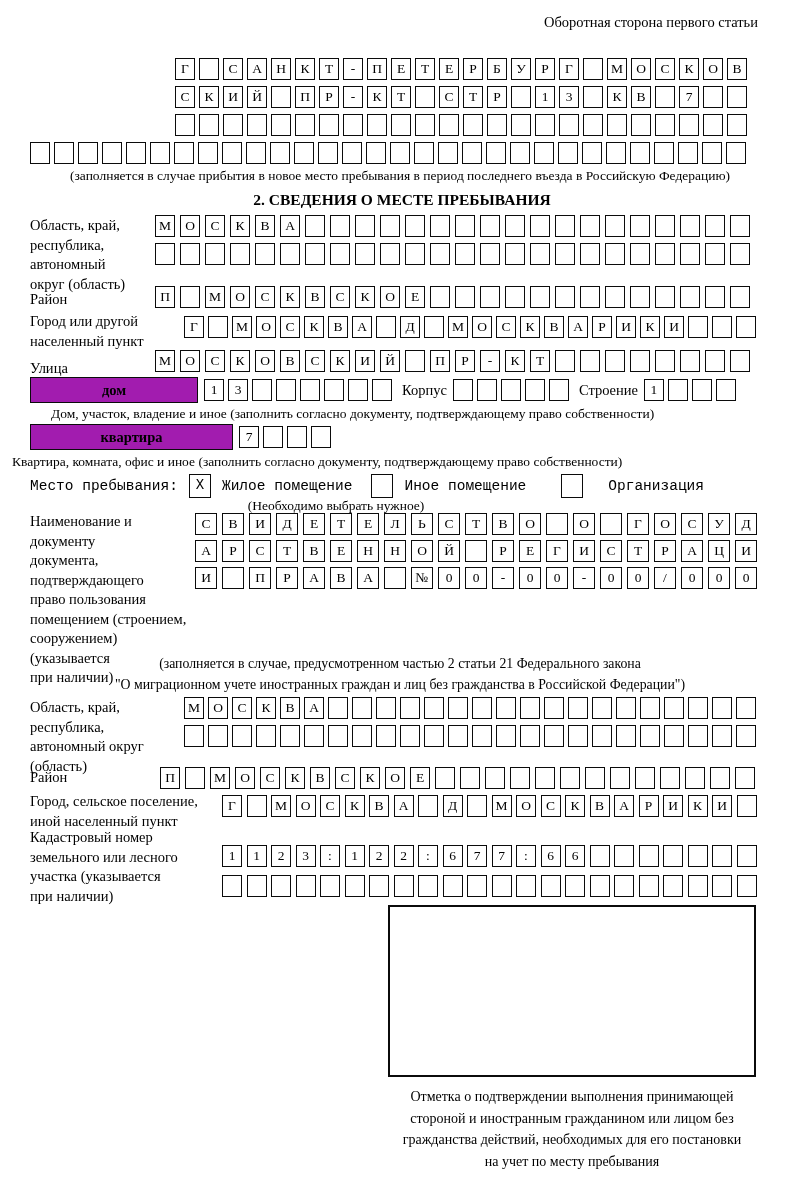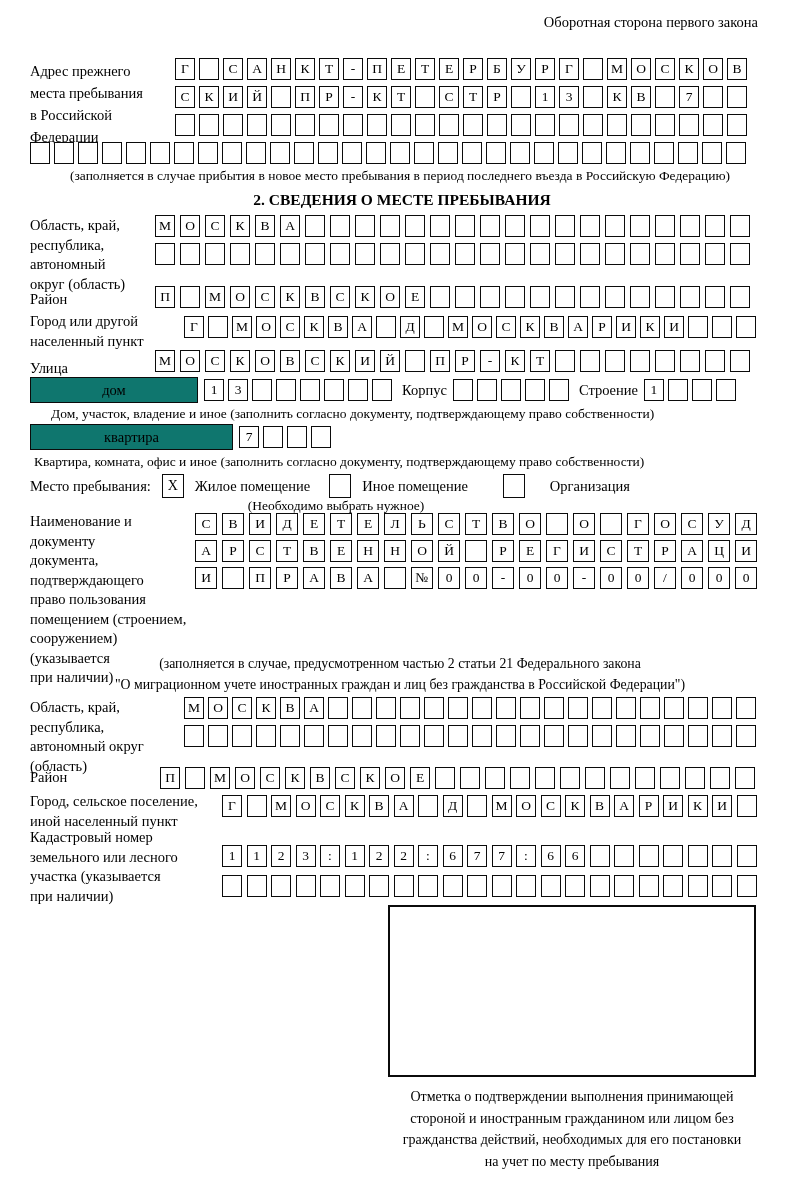--- a/index.html
+++ b/index.html
@@ -14,39 +14,35 @@
   .rows .cellrow{margin-bottom:6px;}
   .cell{box-sizing:border-box;flex:none;width:20px;height:22px;border:1.7px solid #0b0b0b;
         margin-right:4px;text-align:center;font-size:13.5px;line-height:19px;background:#fff;}
   .sp25 .cell{margin-right:5px;}
   .sp245 .cell{margin-right:4.5px;}
   .doc-rows .cellrow{margin-bottom:5px;}
   .doc-rows .cell{width:22px;margin-right:5px;}
   .kad-rows .cellrow{margin-bottom:8px;}
   .hrow{position:absolute;display:flex;align-items:center;gap:6px;}
   .widebox{box-sizing:border-box;height:26px;border:1.8px solid #0b0b0b;display:flex;
-           align-items:center;justify-content:center;font-size:14.5px;flex:none;background:#0f766e;}
+           align-items:center;justify-content:center;font-size:14.5px;flex:none;background:#a21caf;font-weight:bold;}
   .inline-label{font-size:14.5px;flex:none;}
   .checkbox{box-sizing:border-box;flex:none;width:22px;height:24px;border:1.7px solid #0b0b0b;
             text-align:center;font-size:14px;line-height:21px;background:#fff;}
-  .stayrow{position:absolute;display:flex;align-items:center;gap:11px;font-size:14.5px;}
+  .stayrow{position:absolute;display:flex;align-items:center;gap:11px;font-size:14.5px;font-family:Liberation Mono, monospace;}
   .markbox{position:absolute;box-sizing:border-box;border:2px solid #0b0b0b;background:#fff;}
   .markcaption{position:absolute;font-size:14px;line-height:21.5px;text-align:center;white-space:pre-line;}
 </style>
 </head>
 <body>
 
 <div class="page">
 
-  <div class="note" style="top:14px;left:0;right:42px;text-align:right;font-size:14.5px;">Оборотная сторона первого закона</div>
-
-  <div class="label" style="top:60px;left:30px;width:145px;line-height:22px;">Адрес прежнего
-места пребывания
-в Российской
-Федерации</div>
+  <div class="note" style="top:14px;left:0;right:42px;text-align:right;font-size:14.5px;">Оборотная сторона первого статьи</div>
+
   <div class="rows" style="top:58px;left:175px;">
     <div class="cellrow">
         <span class="cell">Г</span>
         <span class="cell"></span>
         <span class="cell">С</span>
         <span class="cell">А</span>
         <span class="cell">Н</span>
         <span class="cell">К</span>
         <span class="cell">Т</span>
         <span class="cell">-</span>
@@ -340,21 +336,21 @@
 
   <div class="hrow" style="top:424px;left:30px;">
     <div class="widebox" style="width:203px;">квартира</div>
     <div class="cellrow">
         <span class="cell">7</span>
         <span class="cell"></span>
         <span class="cell"></span>
         <span class="cell"></span>
       </div>
   </div>
-  <div class="note" style="top:454px;left:34px;">Квартира, комната, офис и иное (заполнить согласно документу, подтверждающему право собственности)</div>
+  <div class="note" style="top:454px;left:12px;">Квартира, комната, офис и иное (заполнить согласно документу, подтверждающему право собственности)</div>
 
   <div class="stayrow" style="top:474px;left:30px;">
     <span>Место пребывания:</span>
     <span class="checkbox">X</span>
     <span>Жилое помещение</span>
     <span class="checkbox" style="margin-left:8px;"></span>
     <span>Иное помещение</span>
     <span class="checkbox" style="margin-left:24px;"></span>
     <span style="margin-left:14px;">Организация</span>
   </div>

